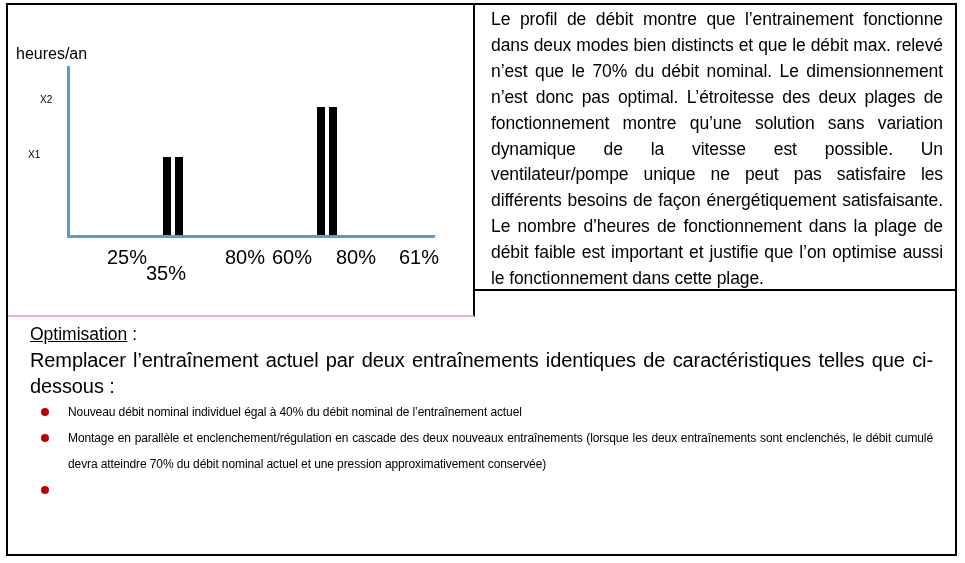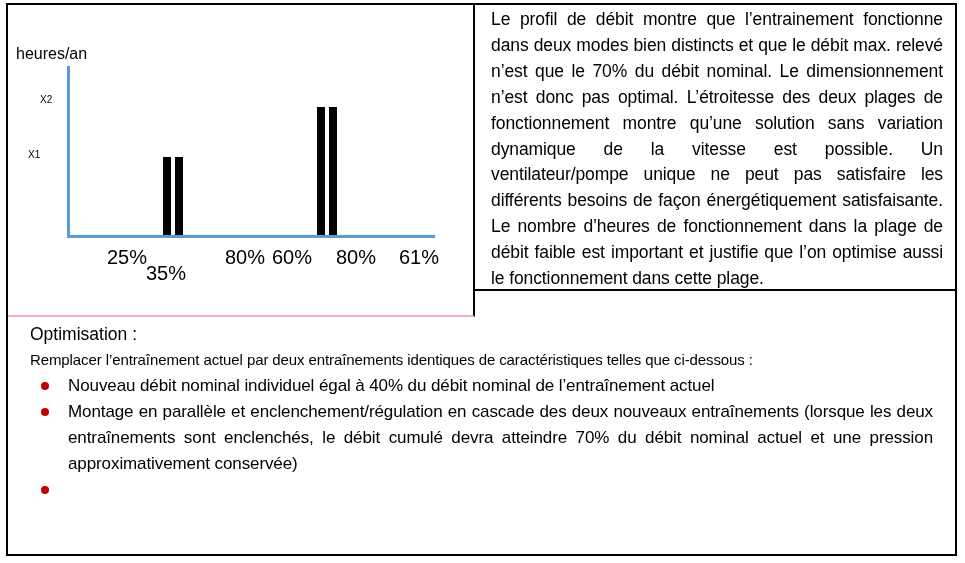--- a/index.html
+++ b/index.html
@@ -22,27 +22,27 @@
   }
   .cell-text p{
     margin:0;font-size:17.5px;line-height:25.9px;text-align:justify;
     letter-spacing:-0.1px;
   }
   .cell-bottom{
     position:absolute;left:0;top:312px;right:0;bottom:0;
     box-sizing:border-box;padding:4px 22px 0 22px;overflow:hidden;
   }
   .cell-bottom .heading-line{font-size:17.5px;line-height:26px;margin:0;}
-  .cell-bottom .heading-line .u{}
+  .cell-bottom .heading-line .u{text-decoration:underline;}
   .cell-bottom .intro{
-    margin:0;font-size:15px;line-height:26px;text-align:justify;letter-spacing:-0.1px;
+    margin:0;font-size:20px;line-height:26px;text-align:justify;letter-spacing:-0.1px;
   }
   .bullet-list{list-style:none;margin:0;padding:0;}
   .bullet-list li{
-    position:relative;padding-left:38px;font-size:17px;line-height:26px;
+    position:relative;padding-left:38px;font-size:12px;line-height:26px;
     text-align:justify;letter-spacing:-0.1px;
   }
   .bullet-list li .dot{
     position:absolute;left:11px;top:9px;width:8px;height:8px;border-radius:50%;
     background:#C00000;
   }
   
   .chart{position:absolute;inset:0;}
   .chart .ylabel{position:absolute;left:8px;top:40px;font-size:16px;}
   .chart .yaxis{position:absolute;left:59px;top:61px;width:3px;height:171px;background:#5B9BD5;}

